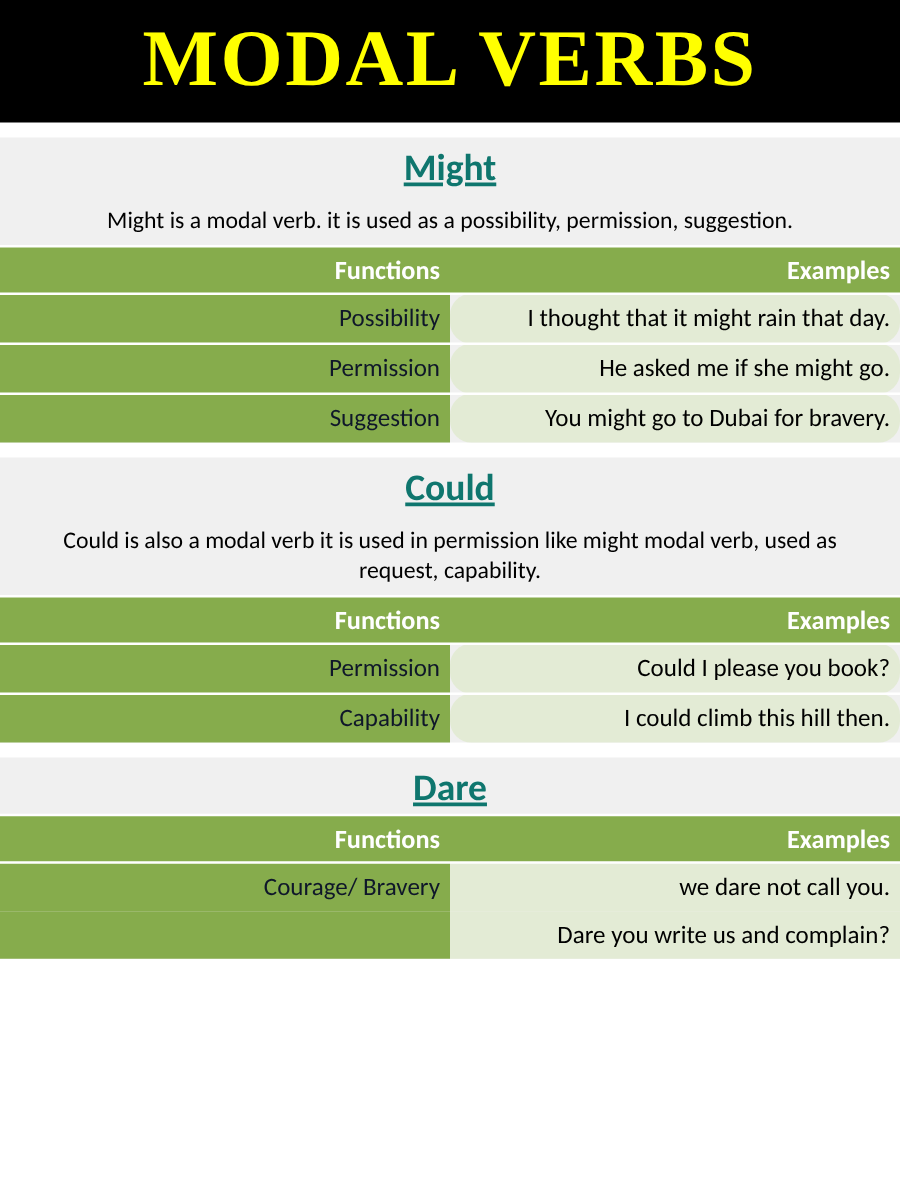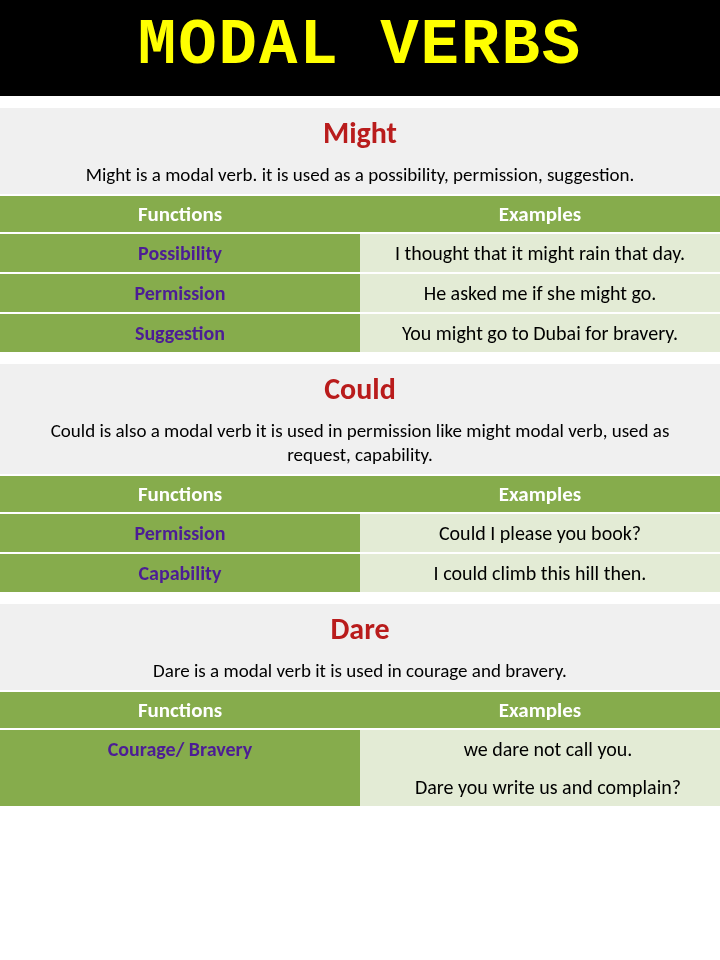--- a/index.html
+++ b/index.html
@@ -11,70 +11,72 @@
     overflow: hidden;
   }
   .title-banner {
     background: #000000;
     color: #ffff00;
     font-size: 64px;
     font-weight: 900;
     text-align: center;
     padding: 10px 0 14px 0;
     letter-spacing: 2px;
-    font-family: Liberation Mono, monospace;
+    font-family: Liberation Serif, serif;
   }
   .section-block {
     background: #f0f0f0;
     margin-top: 12px;
     padding: 6px 0 0 0;
   }
   .section-title {
     font-size: 30px;
     font-weight: 700;
     text-align: center;
-    color: #b91c1c;
+    color: #0f766e;
     margin-bottom: 2px;
+    text-decoration: underline;
   }
   .section-desc {
     font-size: 19px;
     text-align: center;
     color: #000;
     margin: 12px 18px 6px 18px;
     line-height: 1.3;
   }
   table {
     border-collapse: collapse;
     width: 100%;
   }
   td {
     vertical-align: middle;
-    text-align: center;
+    text-align: right;
     padding: 6px 8px;
     font-size: 20px;
     border-top: 2px solid #ffffff;
   }
   .header-row td {
     background: #86ac4c;
     color: #ffffff;
     font-weight: 700;
     font-size: 21px;
     padding: 5px 8px;
   }
   .func-cell {
     background: #86ac4c;
-    color: #4c1d95;
-    font-weight: 700;
+    color: #0f172a;
+    font-weight: 400;
     width: 50%;
   }
   .ex-cell {
     background: #e3ebd5;
     color: #000000;
     width: 50%;
     line-height: 1.3;
+    border-radius: 17px;
   }
   .dare-ex {
     background: #e3ebd5;
     color: #000;
     width: 50%;
     line-height: 1.3;
     padding-left: 24px;
   }
   .dare-func-extra {
     background: #86ac4c;
@@ -126,21 +128,20 @@
     <tr>
       <td class="func-cell">Capability</td>
       <td class="ex-cell">I could climb this hill then.</td>
     </tr>
   </tbody>
     </table>
 </div>
 
 <div class="section-block">
   <div class="section-title">Dare</div>
-  <div class="section-desc">Dare is a modal verb it is used in courage and bravery.</div>
   <table>
     <tbody>
         <tr class="header-row">
       <td>Functions</td>
       <td>Examples</td>
     </tr>
     <tr>
       <td class="func-cell">Courage/ Bravery</td>
       <td class="dare-ex">we dare not call you.</td>
     </tr>

